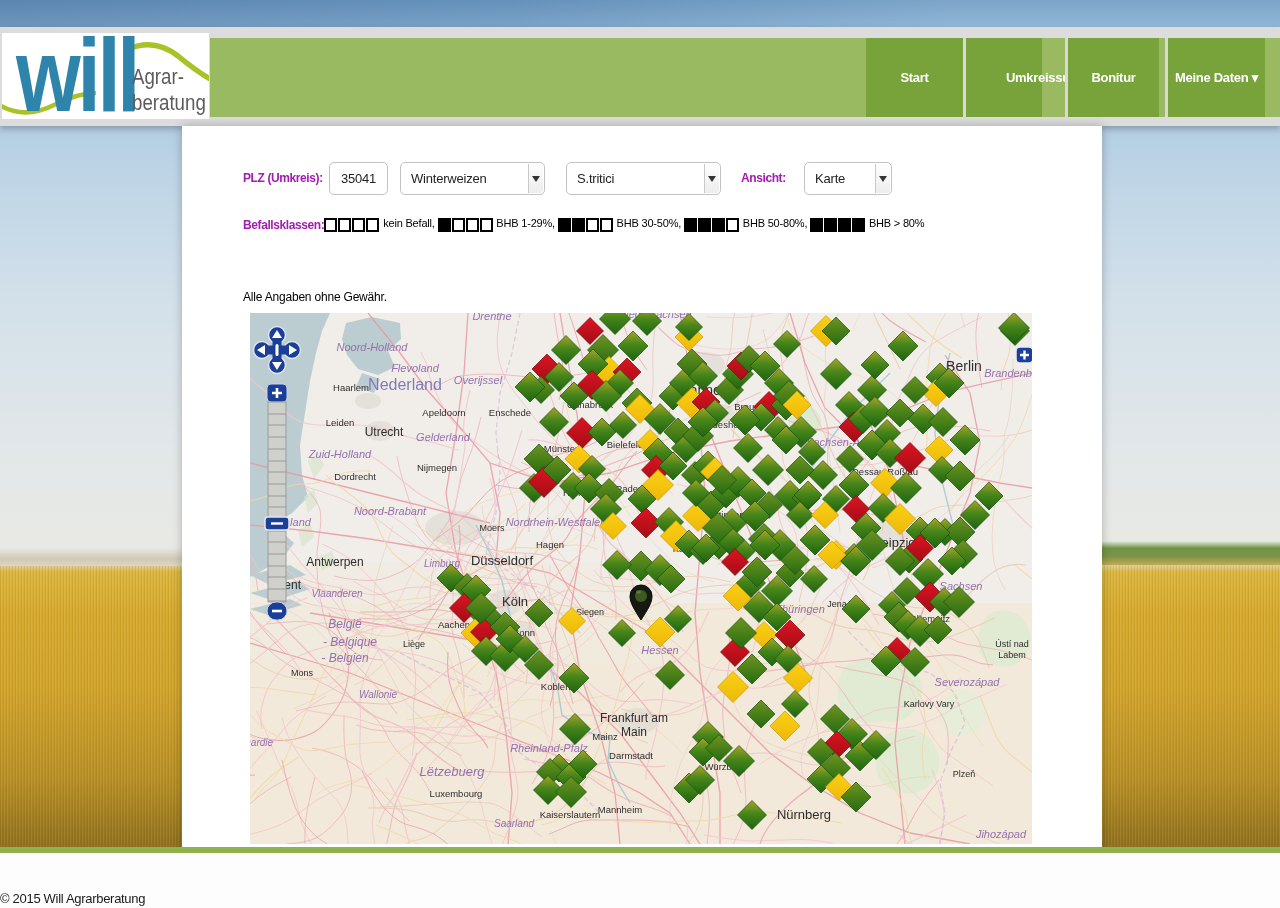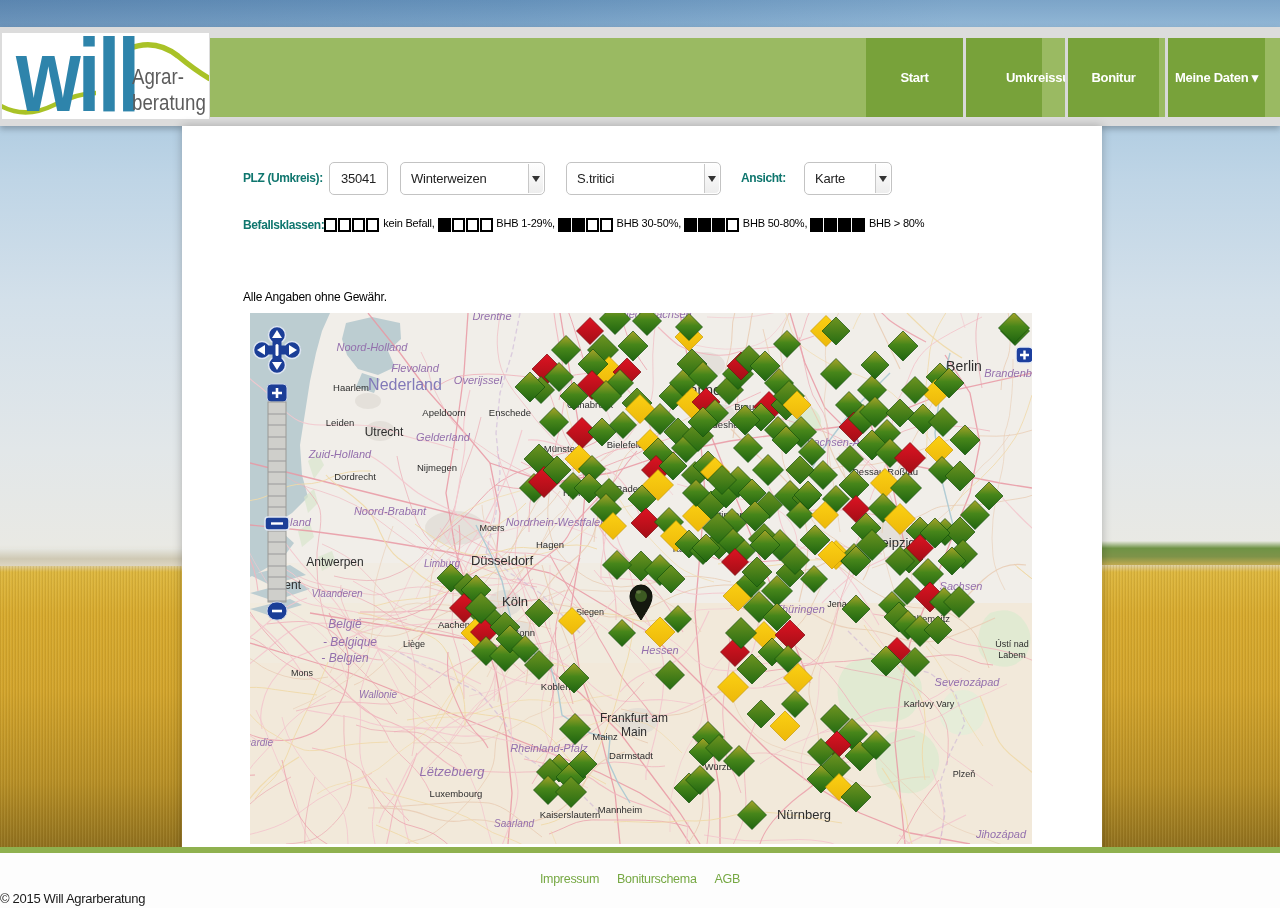--- a/index.html
+++ b/index.html
@@ -18,21 +18,21 @@
 #topbar { position:absolute; left:0; top:27px; width:1280px; height:99px; background:#dcdcdc; box-shadow:0 3px 6px rgba(0,0,0,0.25); }
 #logobox { position:absolute; left:2px; top:6px; width:207px; height:86px; background:#fff; }
 #greenbar { position:absolute; left:210px; top:11px; width:1070px; height:79px; background:#9aba62; }
 .nav { position:absolute; top:0; height:79px; background:#78a23a; color:#fff; font-weight:bold; font-size:13px; letter-spacing:-0.3px; text-align:center; line-height:79px; }
 #nav1 { left:656px; width:97px; }
 #nav2 { left:752px; width:80px;padding-left:44px; }
 #nav3 { left:858px; width:91px; }
 #nav4 { left:958px; width:97px; }
 
 #content { position:absolute; left:182px; top:126px; width:920px; height:727px; background:#fff; box-shadow:0 0 9px rgba(0,0,0,0.25); }
-.lbl { font-weight:bold; font-size:12px; color:#0f766e; letter-spacing:-0.4px; }
+.lbl { font-weight:bold; font-size:12px; color:#a21caf; letter-spacing:-0.4px; }
 #formrow { position:absolute; left:0; top:36px; width:920px; height:34px; }
 .inp { position:absolute; height:33px; border:1px solid #c3c3c3; border-radius:5px; background:#fff; font-size:13px; color:#222; letter-spacing:-0.2px; }
 .sel-arrow { position:absolute; right:1px; top:1px; bottom:1px; width:15px; border-left:1px solid #c8c8c8; background:linear-gradient(180deg,#fefefe,#ededed); border-radius:0 4px 4px 0; }
 .sel-arrow:before { content:""; position:absolute; left:3px; top:12px; border:4.5px solid transparent; border-top:6px solid #333; }
 #legend { position:absolute; left:61px; top:92px; height:16px; white-space:nowrap; font-size:11px; letter-spacing:-0.2px; }
 #legend span.t { position:relative; top:-2px; }
 .sq { display:inline-block; width:13px; height:14px; border:2px solid #000; background:#fff; margin-right:1px; vertical-align:-3px; }
 .sq.b { background:#000; }
 #blatt { position:absolute; left:61px; top:132px; font-size:12px; letter-spacing:-0.2px; }
 #gewahr { position:absolute; left:61px; top:164px; font-size:12px; letter-spacing:-0.2px; }
@@ -742,15 +742,14 @@
 <rect x="15" y="204" width="24" height="13" rx="3" fill="#1b3e97" stroke="#dfe6f2" stroke-width="1.5"></rect>
 <path d="M21,210.5 L33,210.5" stroke="#fff" stroke-width="2.4"></path>
 <rect x="17" y="289" width="20" height="18" rx="9" fill="#1b3e97" stroke="#c9d2e8" stroke-width="1"></rect>
 <path d="M22,298 L32,298" stroke="#fff" stroke-width="2.6"></path>
 <rect x="766" y="34" width="17" height="16" rx="4" fill="#1c3f9e" stroke="#e6ebf5" stroke-width="1.5"></rect>
 <path d="M774.5,37.5 L774.5,46.5 M770,42 L779,42" stroke="#fff" stroke-width="2.4"></path>
 </svg>
       </div>
 </div>
 <div id="footer">
-  <div id="flinks"><span>Impressum</span><span>Boniturschema</span><span>AGB</span></div>
   <div id="fcopy">© 2015 Will Agrarberatung</div>
 </div>
 </div>
 </body></html>

